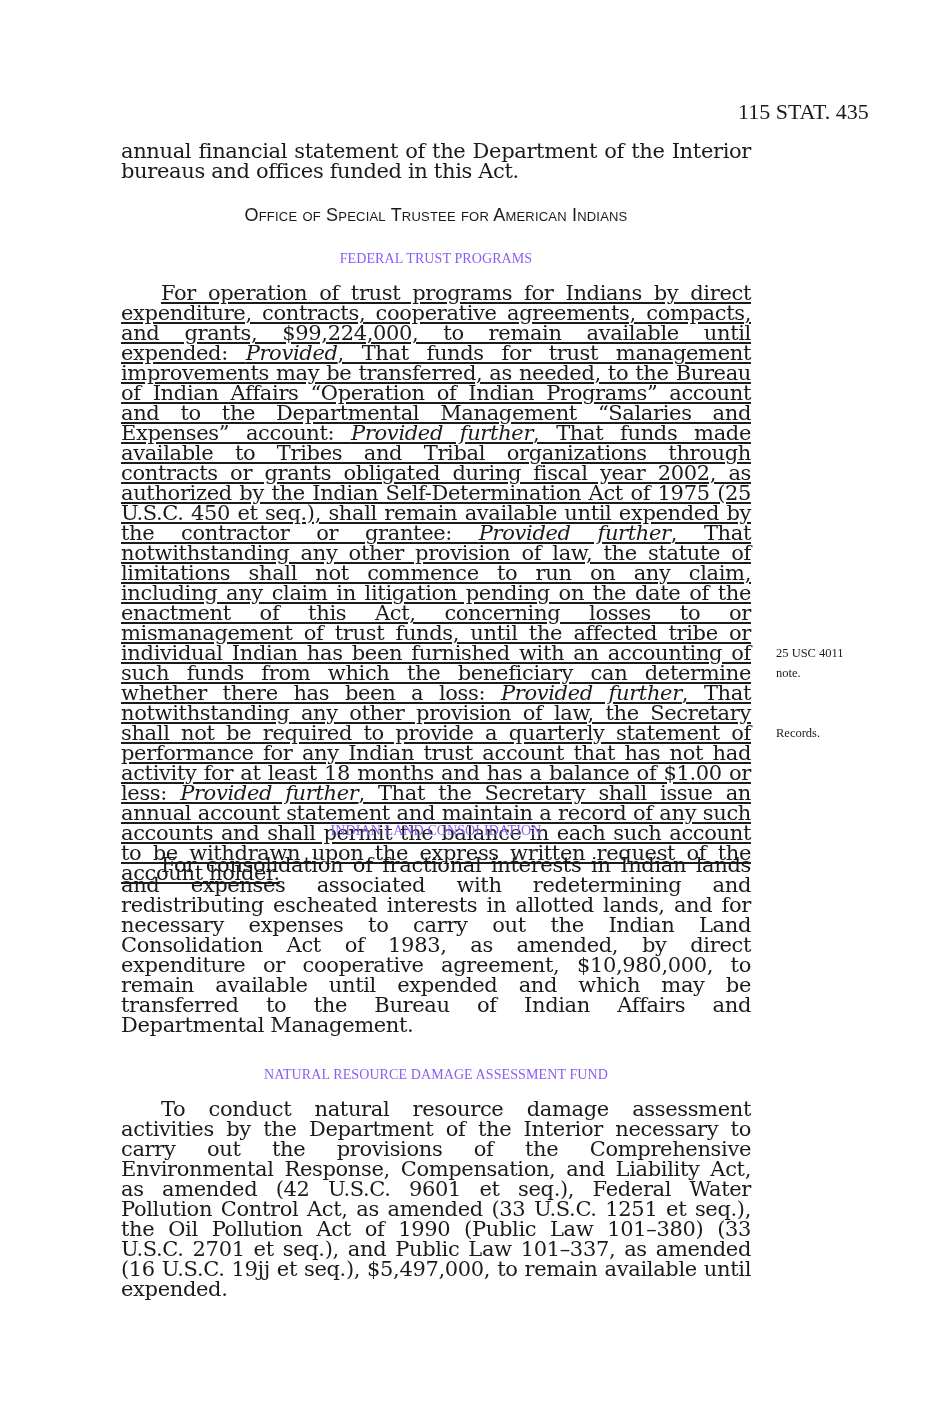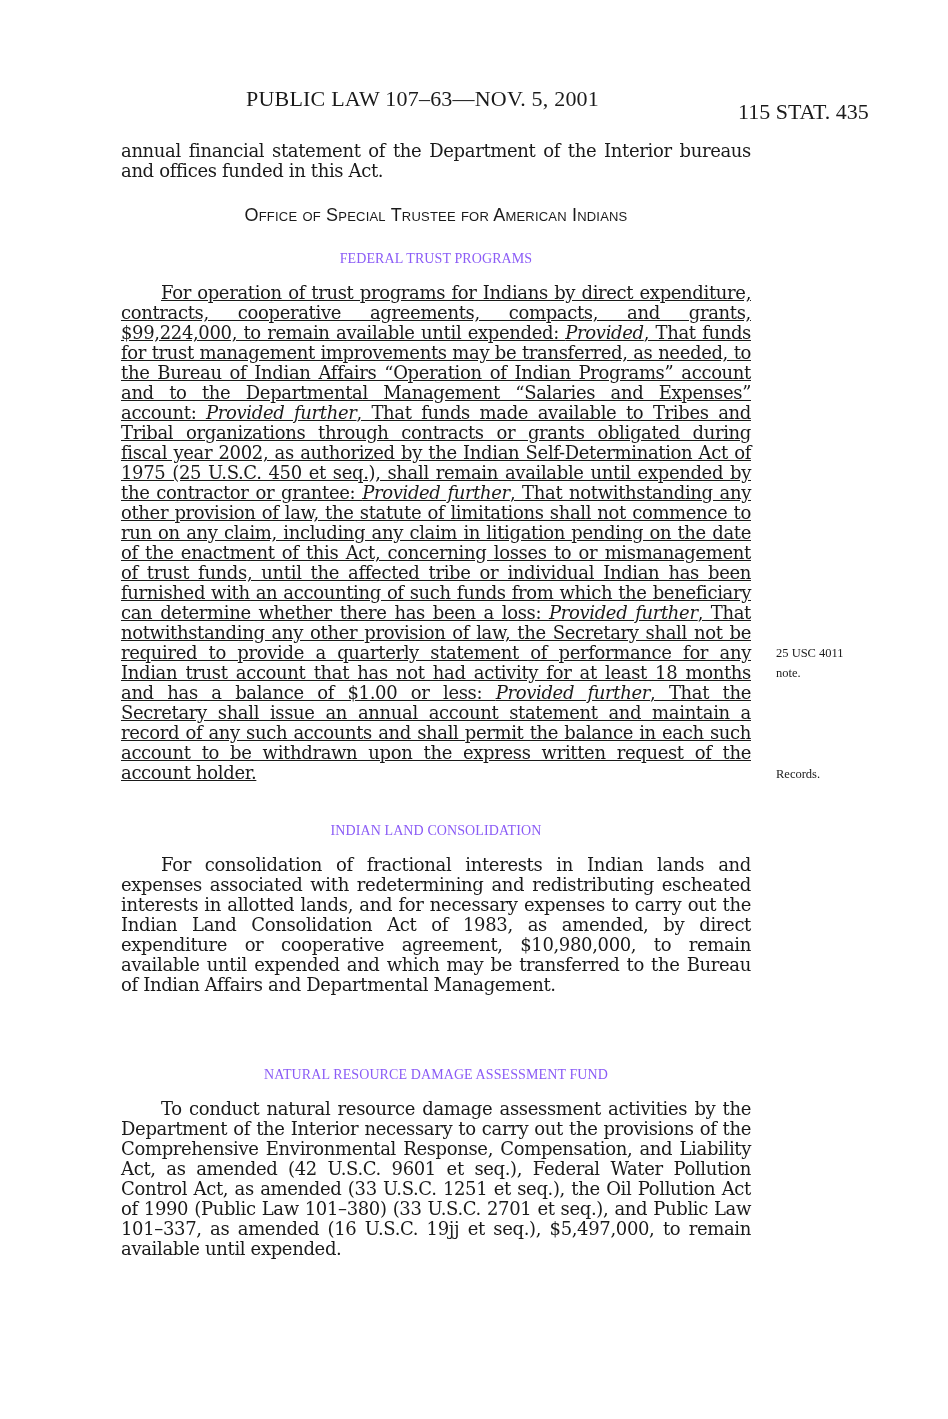--- a/index.html
+++ b/index.html
@@ -40,21 +40,21 @@
       white-space: nowrap;
       margin-top: 13px;
     }
     .column {
       position: absolute;
       left: 121px;
       width: 630px;
     }
     .para {
       font-family: "DejaVu Serif", serif;
-      font-size: 18px;
+      font-size: 21px;
       line-height: 20px;
       text-align: justify;
       margin: 0;
       letter-spacing: -0.35px;
       word-spacing: 0px;
     }
     .para.indent { text-indent: 40px; }
     .para em { font-style: italic; }
     .heading-caps {
       position: absolute;
@@ -85,40 +85,39 @@
       line-height: 20px;
       color: #1a1a1a;
       white-space: nowrap;
     }
   </style>
 </head>
 <body>
 
 <div class="page">
 
-  <div class="running-head">PUBLIC LAW 107–63—NOV. 5, 2001</div>
   <div class="stat-page">115 STAT. 435</div>
 
   <div class="column" style="top:141px;">
     <p class="para">annual financial statement of the Department of the Interior bureaus and offices funded in this Act.</p>
   </div>
 
   <div class="heading-caps" style="top:205px;">Office of Special Trustee for American Indians</div>
 
   <div class="heading-upper" style="top:251px;">FEDERAL TRUST PROGRAMS</div>
 
   <div class="column" style="top:283px;text-decoration:underline;">
     <p class="para indent"><span>For operation of trust programs for Indians by direct expenditure, contracts, cooperative agreements, compacts, and grants, $99,224,000, to remain available until expended: </span><em>Provided</em><span>, That funds for trust management improvements may be transferred, as needed, to the Bureau of Indian Affairs “Operation of Indian Programs” account and to the Departmental Management “Salaries and Expenses” account: </span><em>Provided further</em><span>, That funds made available to Tribes and Tribal organizations through contracts or grants obligated during fiscal year 2002, as authorized by the Indian Self-Determination Act of 1975 (25 U.S.C. 450 et seq.), shall remain available until expended by the contractor or grantee: </span><em>Provided further</em><span>, That notwithstanding any other provision of law, the statute of limitations shall not commence to run on any claim, including any claim in litigation pending on the date of the enactment of this Act, concerning losses to or mismanagement of trust funds, until the affected tribe or individual Indian has been furnished with an accounting of such funds from which the beneficiary can determine whether there has been a loss: </span><em>Provided further</em><span>, That notwithstanding any other provision of law, the Secretary shall not be required to provide a quarterly statement of performance for any Indian trust account that has not had activity for at least 18 months and has a balance of $1.00 or less: </span><em>Provided further</em><span>, That the Secretary shall issue an annual account statement and maintain a record of any such accounts and shall permit the balance in each such account to be withdrawn upon the express written request of the account holder.</span></p>
   </div>
 
   <div class="margin-note" style="top:643px;">
     <div>25 USC 4011</div>
     <div>note.</div>
   </div>
-  <div class="margin-note" style="top:723px;margin-top:41px;">
+  <div class="margin-note" style="top:723px;">
     <div>Records.</div>
   </div>
 
   <div class="heading-upper" style="top:823px;">INDIAN LAND CONSOLIDATION</div>
 
   <div class="column" style="top:855px;">
     <p class="para indent">For consolidation of fractional interests in Indian lands and expenses associated with redetermining and redistributing escheated interests in allotted lands, and for necessary expenses to carry out the Indian Land Consolidation Act of 1983, as amended, by direct expenditure or cooperative agreement, $10,980,000, to remain available until expended and which may be transferred to the Bureau of Indian Affairs and Departmental Management.</p>
   </div>
 
 

